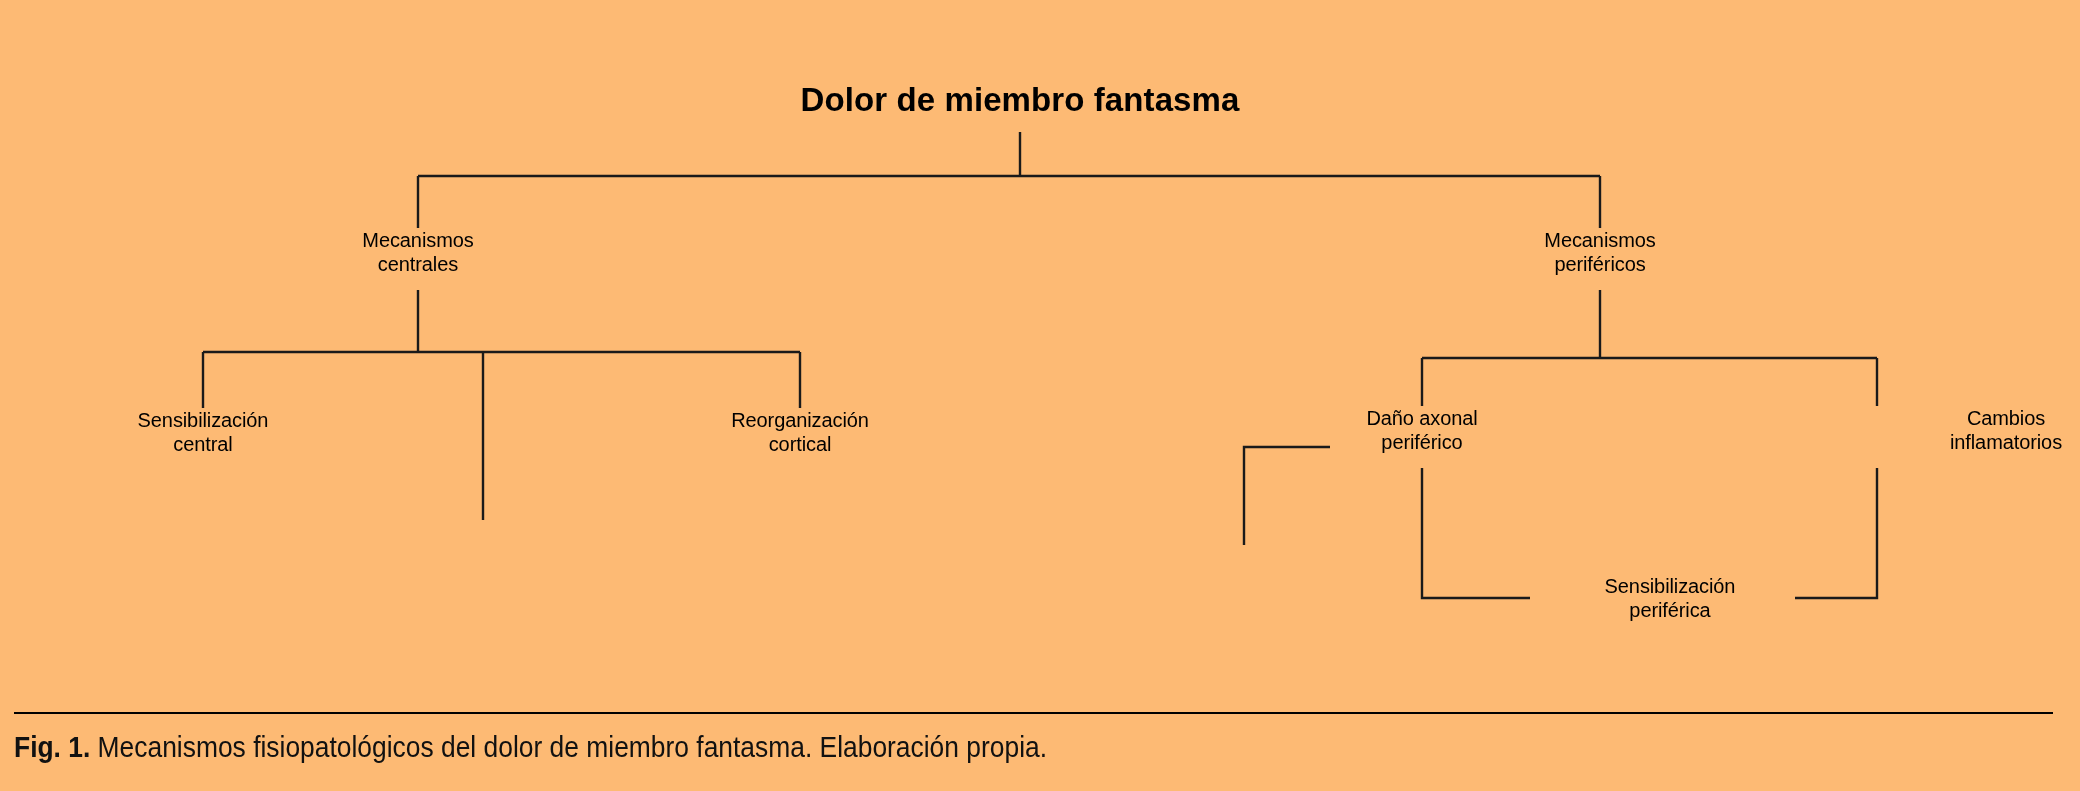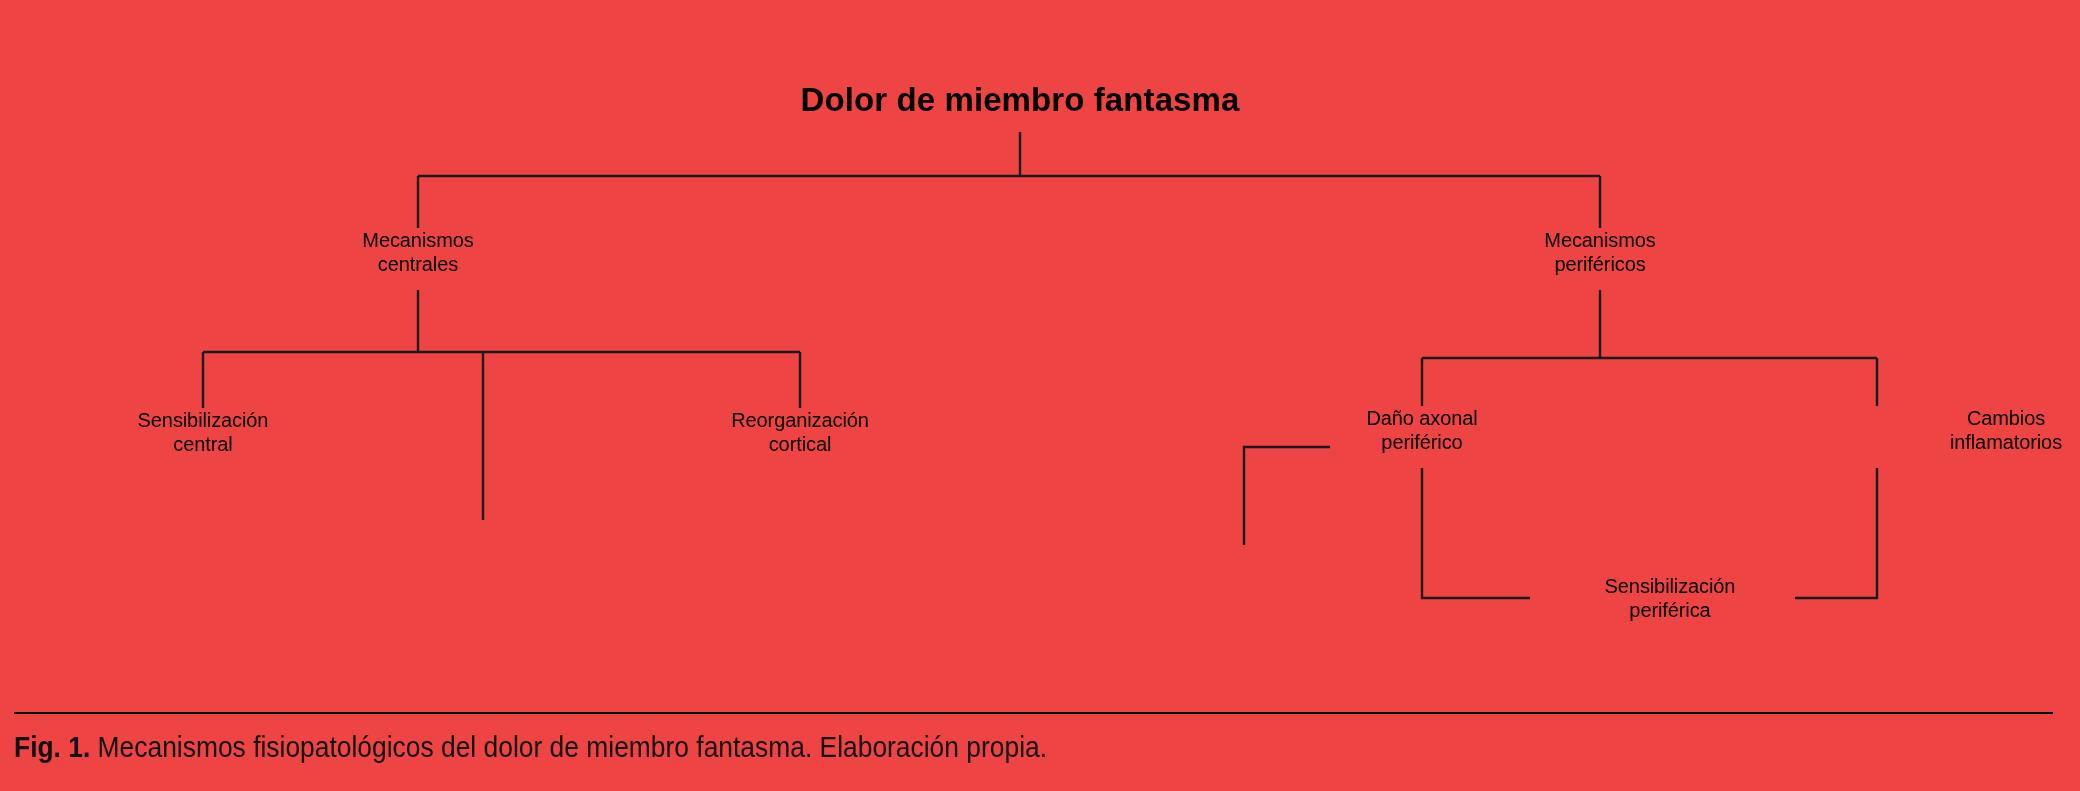--- a/index.html
+++ b/index.html
@@ -5,21 +5,21 @@
 <style>
   html, body {
     margin: 0;
     padding: 0;
     background: #ffffff;
   }
   #page {
     position: relative;
     width: 2080px;
     height: 791px;
-    background: #ef4444;
+    background: #fdba74;
     font-family: "Liberation Sans", "DejaVu Sans", sans-serif;
     color: #000000;
     overflow: hidden;
   }
   #diagram-svg {
     position: absolute;
     left: 0;
     top: 0;
     width: 2080px;
     height: 791px;

